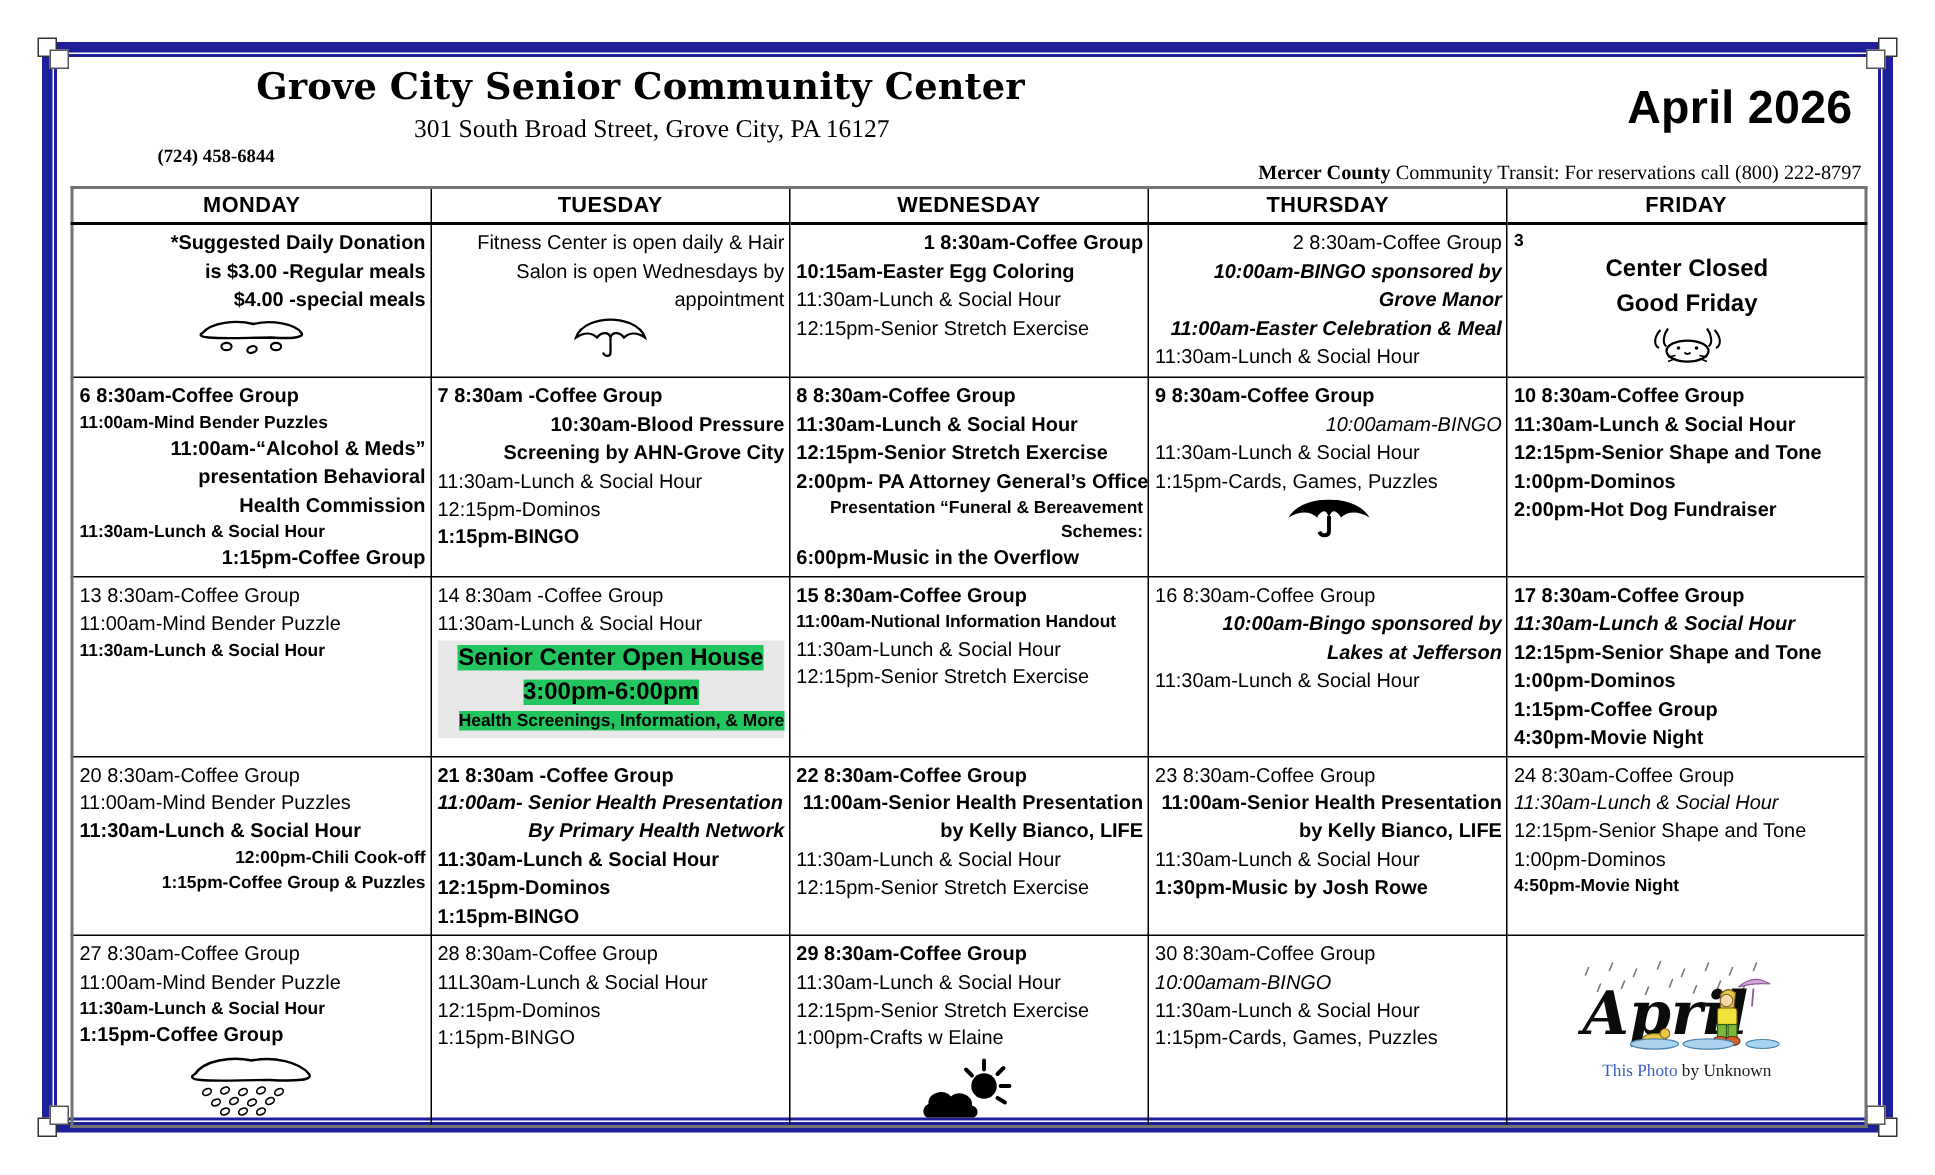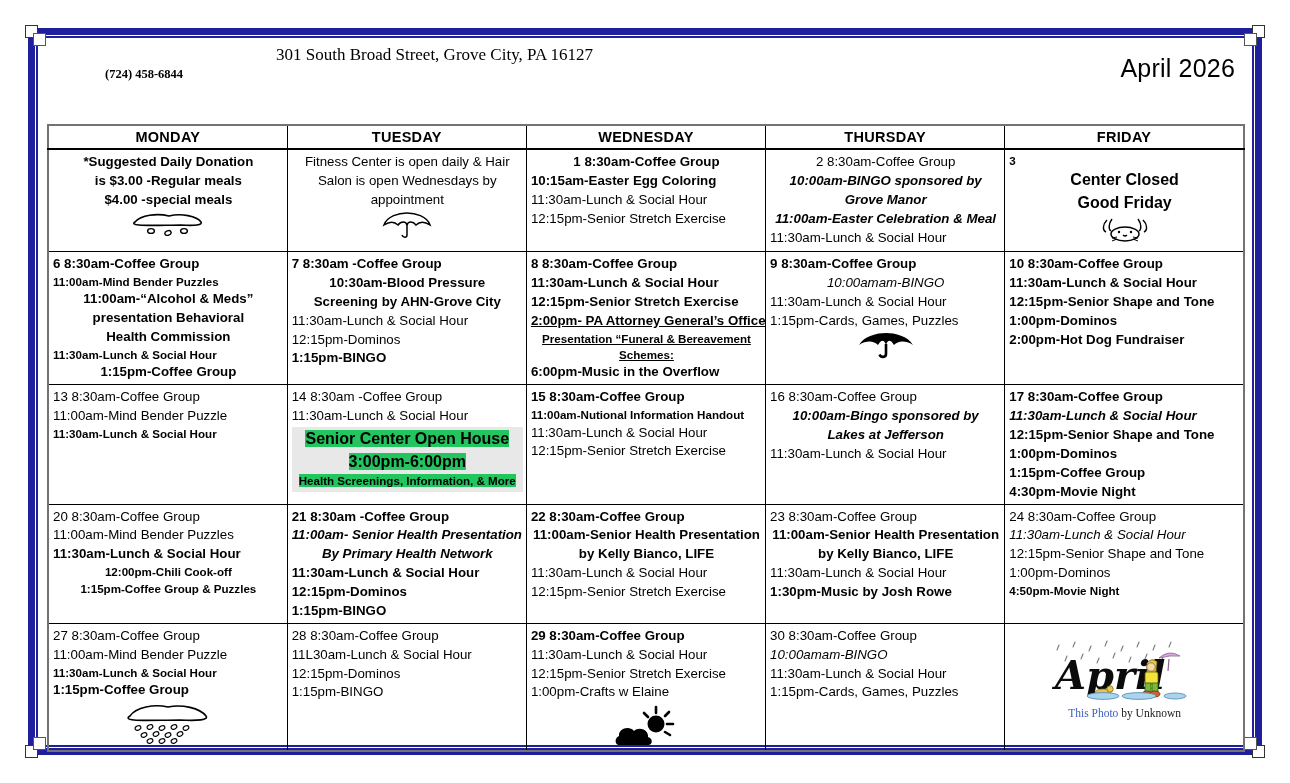--- a/index.html
+++ b/index.html
@@ -95,22 +95,22 @@
     font-weight: bold;
     font-size: 12.5px;
     margin: 4px 0 0 58px;
     line-height: 1;
   }
   .month-title {
     position: absolute;
     right: 8px;
     top: 8px;
     font-family: "Liberation Sans", sans-serif;
-    font-weight: normal;
-    font-size: 25px;
+    font-weight: bold;
+    font-size: 31px;
     letter-spacing: 0.2px;
   }
   .month-title .mm { font-family: "Liberation Sans", sans-serif; }
   .transit-note {
     position: absolute;
     right: 2px;
     bottom: 1px;
     font-family: "Liberation Serif", serif;
     font-size: 13.5px;
     white-space: nowrap;
@@ -154,22 +154,22 @@
   .ln {
     font-family: "Liberation Sans", sans-serif;
     font-size: 13.3px;
     line-height: 1.42;
     white-space: nowrap;
   }
   .ln.sm   { font-size: 11.6px; font-weight: bold; }
   .ln.b    { font-weight: bold; }
   .ln.i    { font-style: italic; }
   .ln.bi   { font-weight: bold; font-style: italic; }
-  .ln.c    { text-align: center; }
-  .ln.u    { text-decoration: underline; }
+  .ln.c    { text-align: right; }
+  .ln.u    { }
   .ln.big  { font-size: 16px; font-weight: bold; text-align: center; }
 
   .hl-block {
     background: #e8e8e8;
     padding: 1px 0 2px 0;
     margin-top: 1px;
   }
   .hl {
     background: #22c55e;
     display: inline;
@@ -207,25 +207,29 @@
   <div class="corner-mark cm-tr-a"></div>
   <div class="corner-mark second cm-tr-b"></div>
   <div class="corner-mark cm-bl-a"></div>
   <div class="corner-mark second cm-bl-b"></div>
   <div class="corner-mark cm-br-a"></div>
   <div class="corner-mark second cm-br-b"></div>
 
   <div class="content">
 
     <div class="header">
+      <div class="org-title">Grove City Senior Community Center</div>
       <div class="org-address">301 South Broad Street, Grove City, PA 16127</div>
       <div class="org-phone">(724) 458-6844</div>
       <div class="month-title">
         <span>April</span>
         <span class="mm">2026</span>
+      </div>
+      <div class="transit-note">
+        <span class="strong">Mercer County</span><span> Community Transit: For reservations call (800) 222-8797</span>
       </div>
     </div>
 
     <table class="cal">
       <colgroup>
         <col class="c">
           <col class="c">
           <col class="c">
           <col class="c">
           <col class="c">

